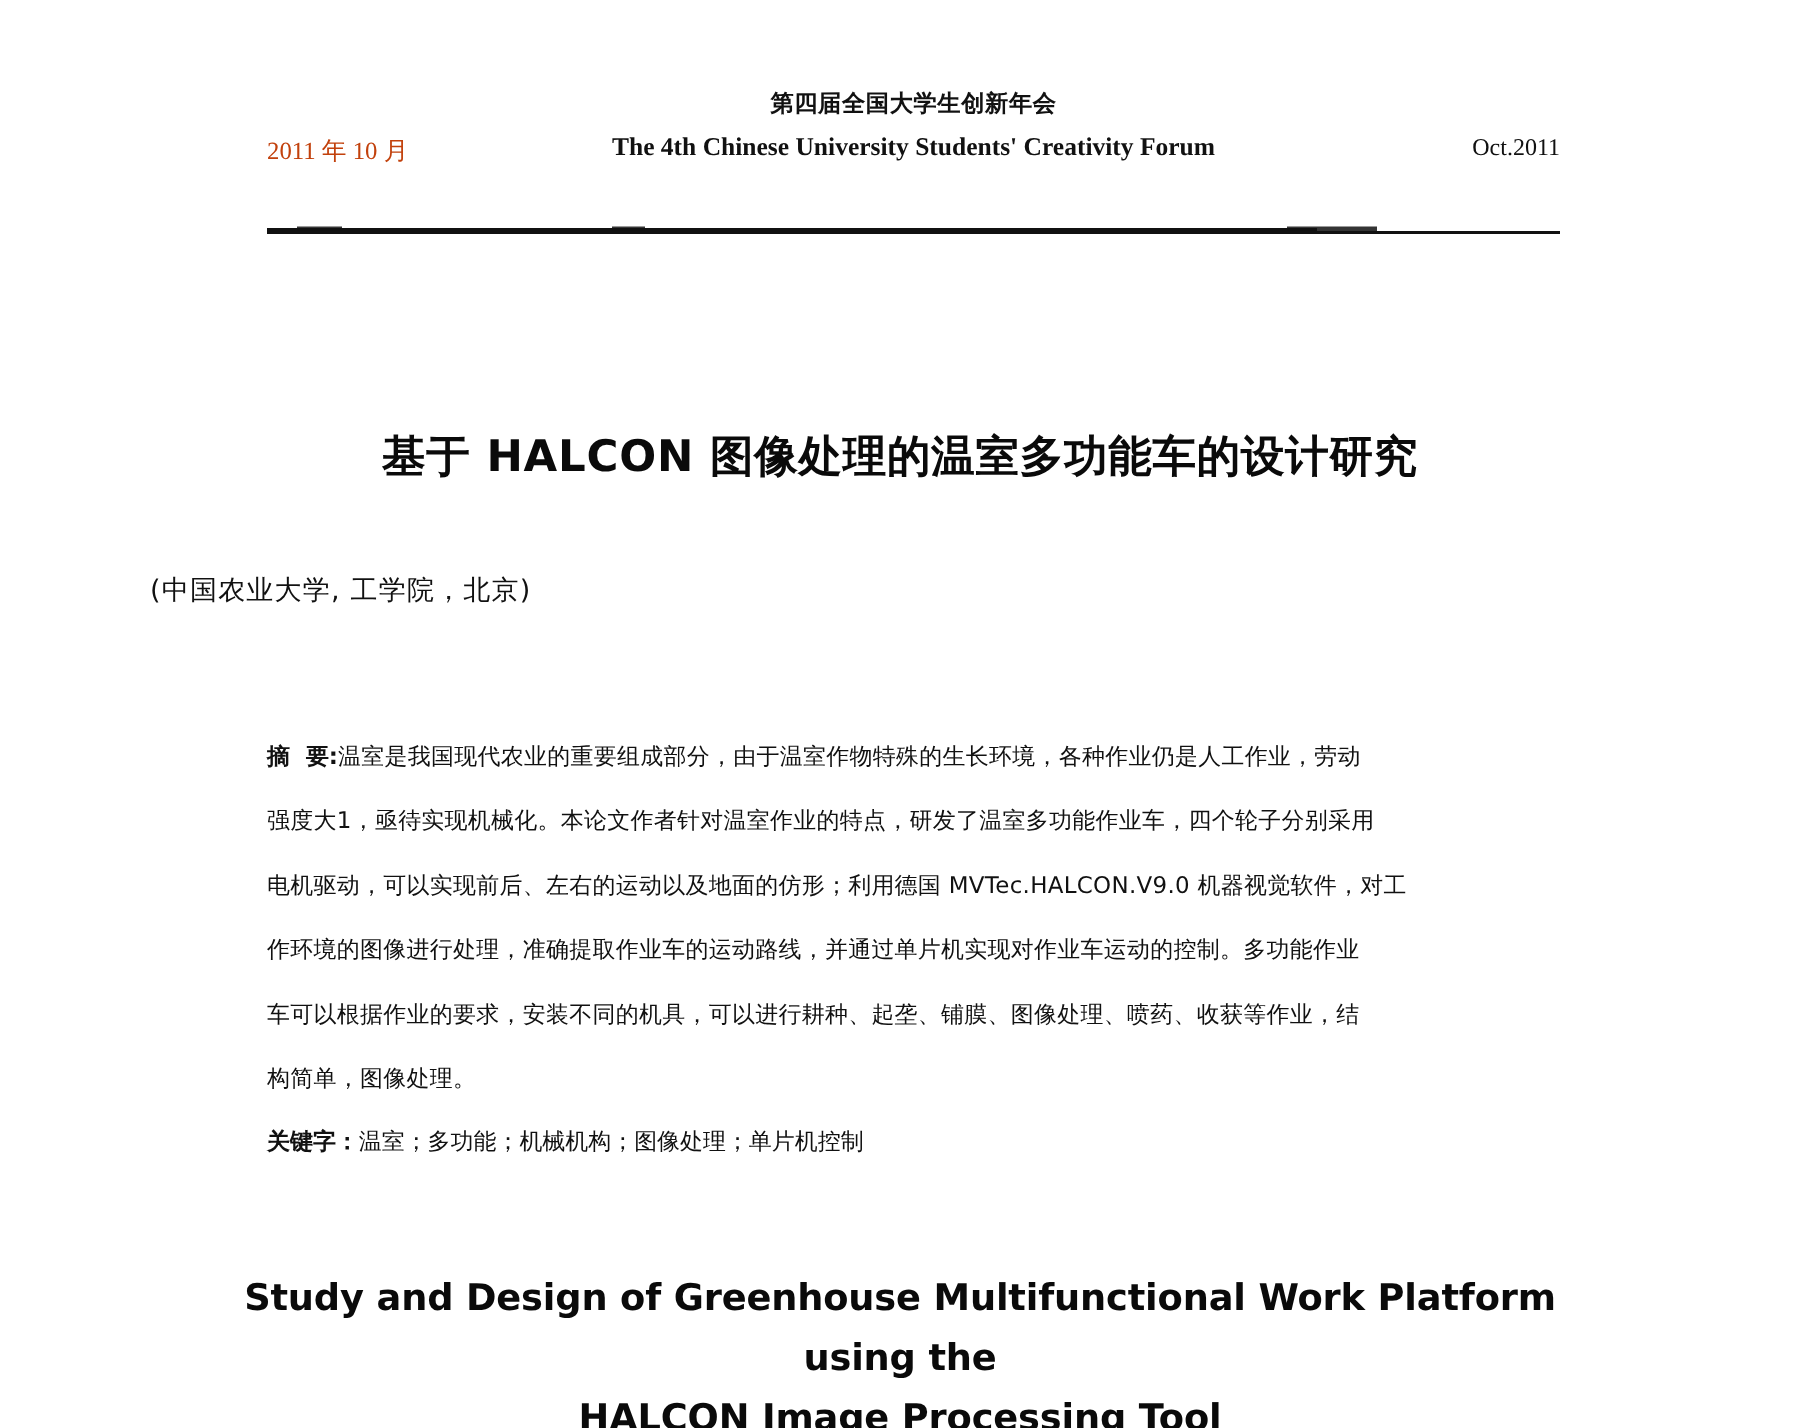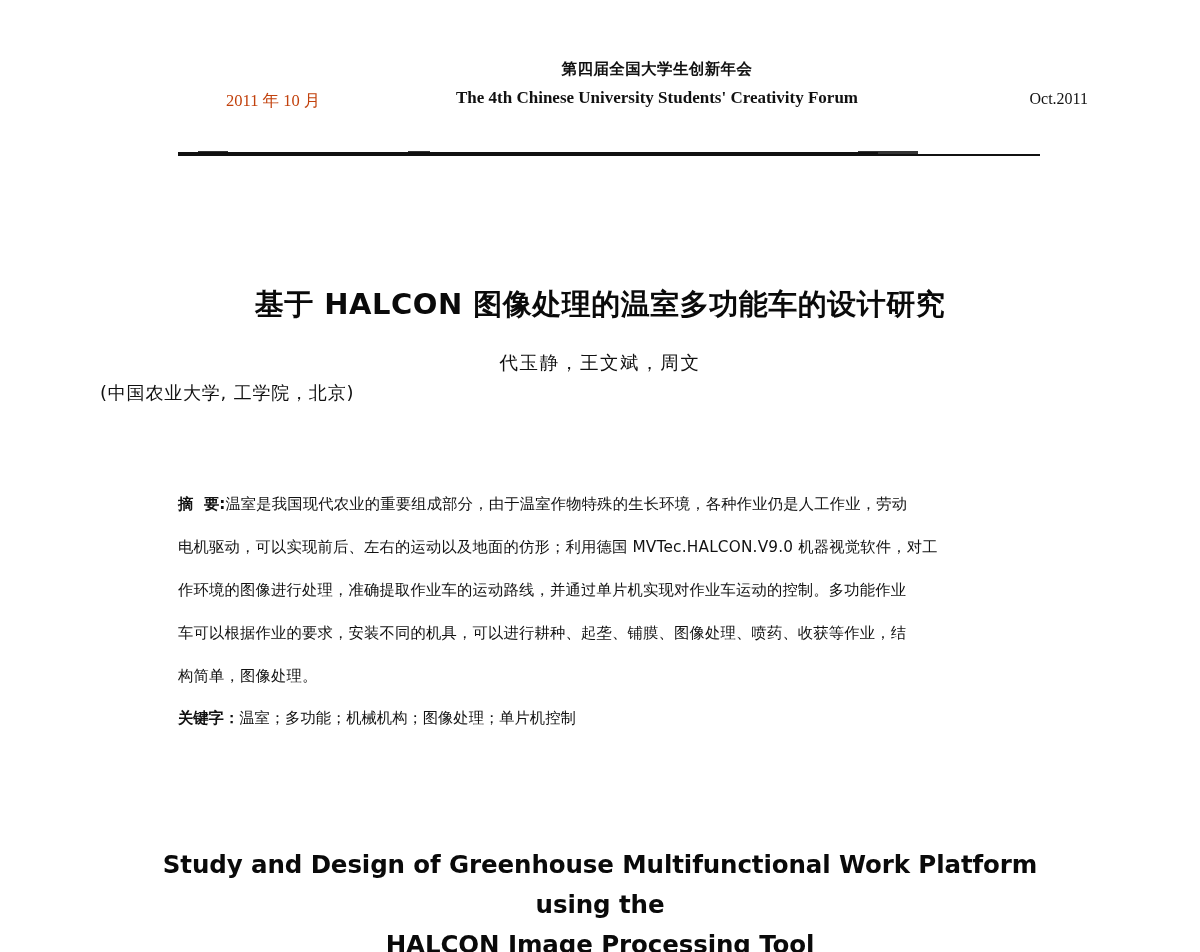--- a/index.html
+++ b/index.html
@@ -21,21 +21,20 @@
     inset: 0;
     background: #ffffff;
   }
 
   
   .runhead {
     position: absolute;
     left: 178px;
     top: 60px;
     width: 862px;
-    margin-left: 48px;
   }
   .runhead-conf-cn {
     text-align: center;
     font-family: "DejaVu Sans", sans-serif;
     font-weight: bold;
     font-size: 15.5px;
     letter-spacing: 0.4px;
     line-height: 1.2;
     color: #111;
   }
@@ -205,25 +204,25 @@
   <div class="rule-wrap">
     <div class="rule-thin"></div>
     <div class="rule-thick"></div>
     <div class="rule-speck" style="left:20px;width:30px;"></div>
     <div class="rule-speck" style="left:230px;width:22px;"></div>
     <div class="rule-speck" style="left:680px;width:60px;"></div>
   </div>
 
   <div class="title-cn">基于 HALCON 图像处理的温室多功能车的设计研究</div>
 
-  <div class="authors">代玉静，王文斌，周文</div>
   <div class="affiliation">(中国农业大学, 工学院，北京)</div>
 
   <div class="abstract">
     <div class="abs-line first"><span class="lbl">摘  要:</span><span>温室是我国现代农业的重要组成部分，由于温室作物特殊的生长环境，各种作业仍是人工作业，劳动</span></div>
+    <div class="abs-line"><span>强度大1，亟待实现机械化。本论文作者针对温室作业的特点，研发了温室多功能作业车，四个轮子分别采用</span></div>
     <div class="abs-line"><span>电机驱动，可以实现前后、左右的运动以及地面的仿形；利用德国 MVTec.HALCON.V9.0 机器视觉软件，对工</span></div>
     <div class="abs-line"><span>作环境的图像进行处理，准确提取作业车的运动路线，并通过单片机实现对作业车运动的控制。多功能作业</span></div>
     <div class="abs-line"><span>车可以根据作业的要求，安装不同的机具，可以进行耕种、起垄、铺膜、图像处理、喷药、收获等作业，结</span></div>
     <div class="abs-line"><span>构简单，图像处理。</span></div>
 
     <div class="kw"><span class="lbl">关键字：</span><span>温室；多功能；机械机构；图像处理；单片机控制</span></div>
   </div>
 
   <div class="title-en">
     <span class="l1">Study and Design of Greenhouse Multifunctional Work Platform using the</span>

